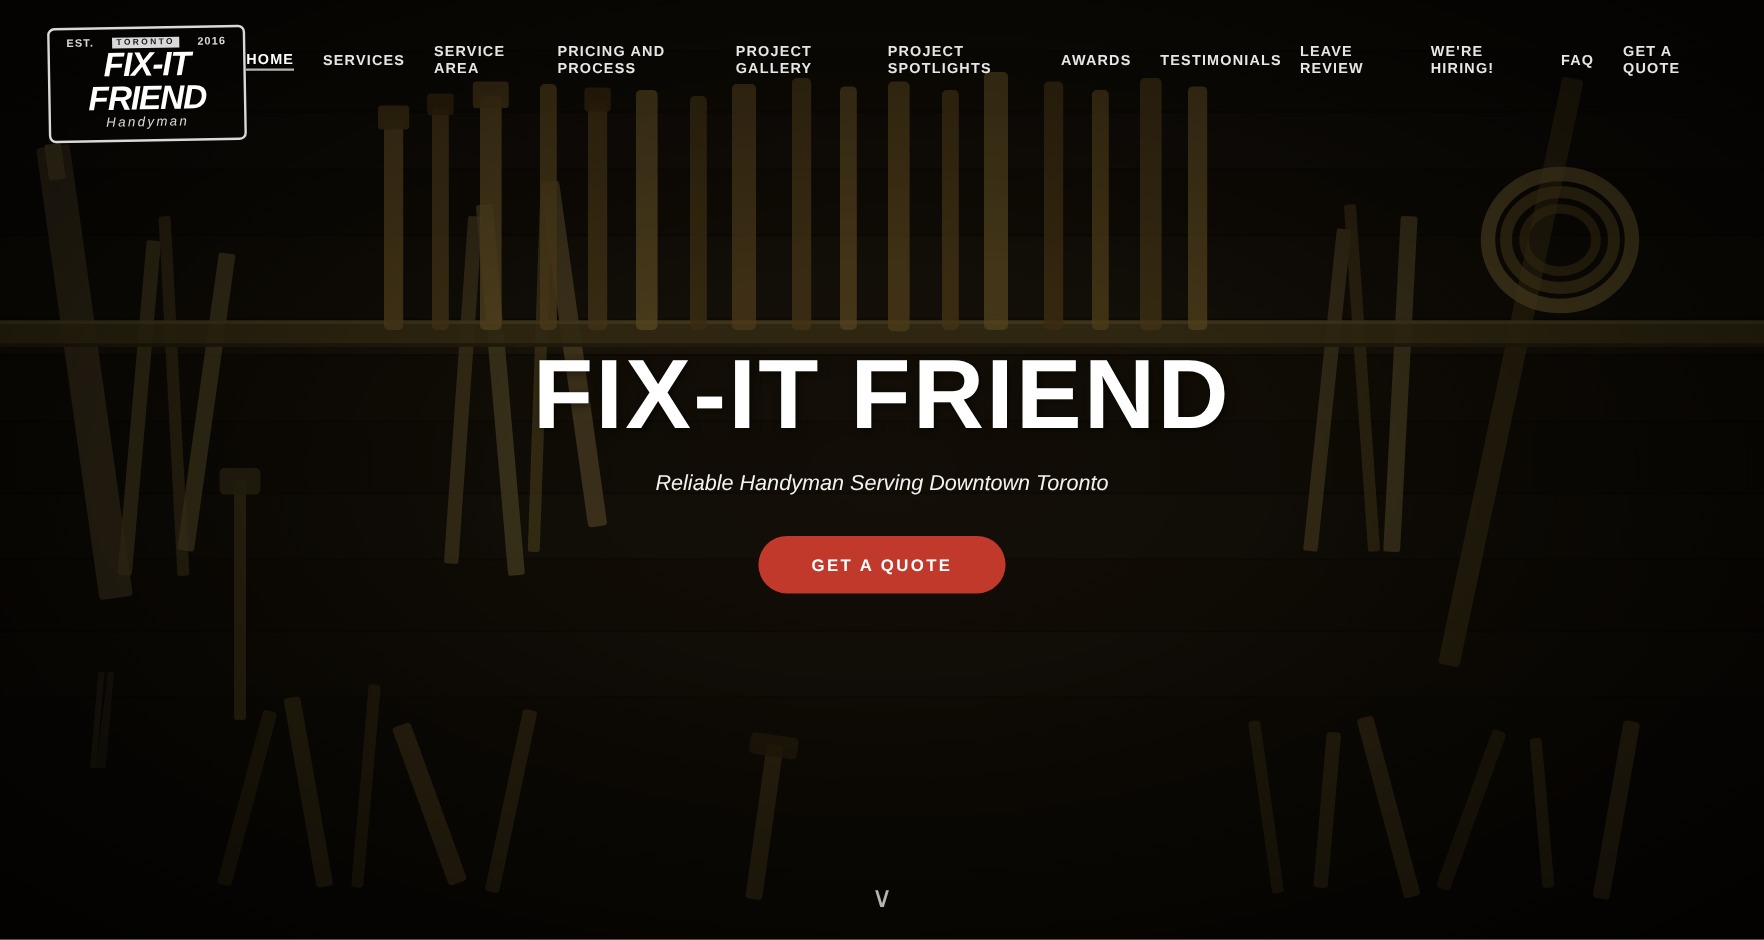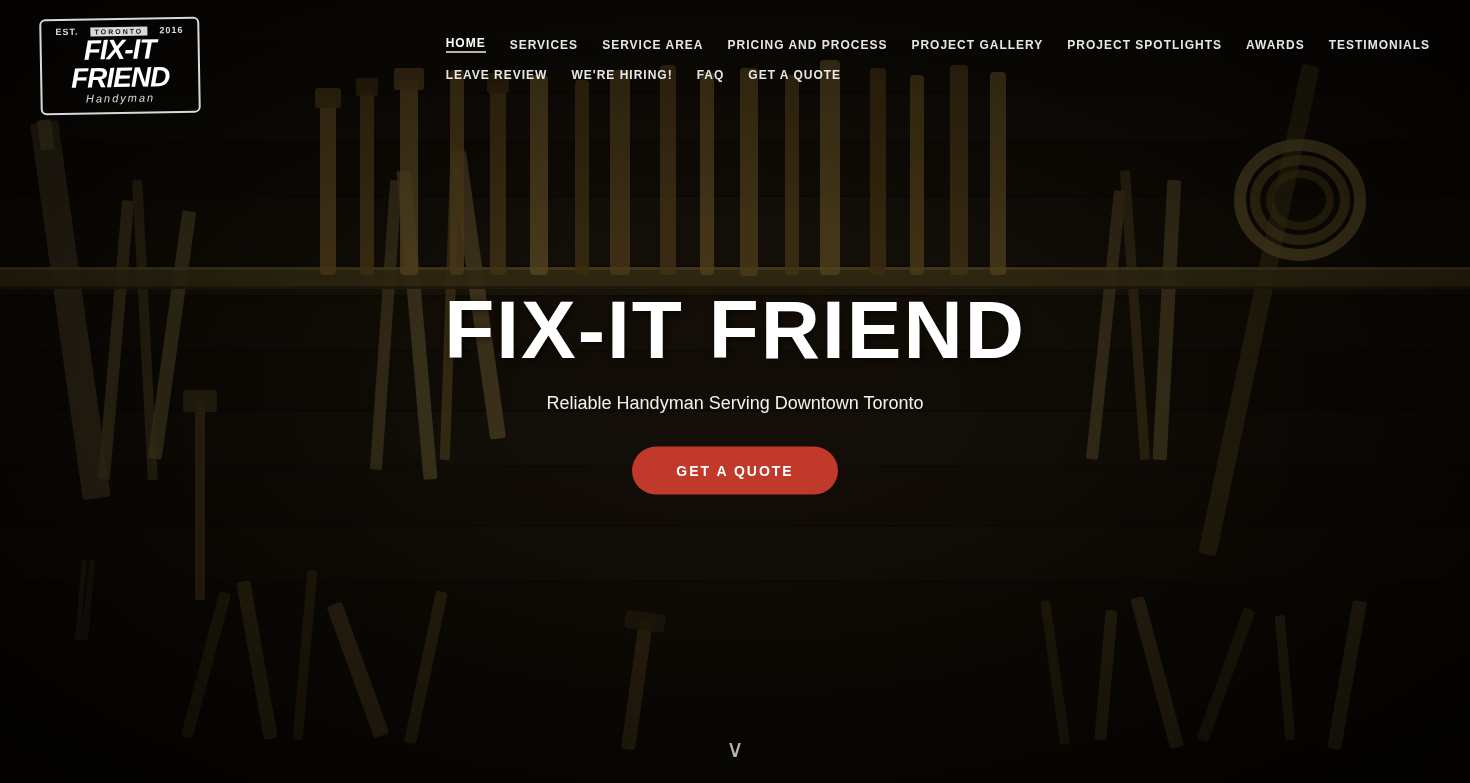--- a/index.html
+++ b/index.html
@@ -58,23 +58,23 @@
       z-index: 10;
       padding: 18px 40px 0 40px;
       display: flex;
       align-items: flex-start;
       justify-content: space-between;
     }
 
     
     .logo-wrap {
       display: flex;
-      align-items: flex-start;
+      align-items: flex-end;
       justify-content: center;
-      width: 160px;
+      width: 188px;
       height: 100px;
     }
 
     .logo-badge {
       border: 2.5px solid rgba(255,255,255,0.85);
       border-radius: 6px;
       padding: 6px 14px 8px 14px;
       text-align: center;
       position: relative;
       transform: rotate(-1deg);
@@ -113,22 +113,22 @@
     .logo-sub {
       font-size: 11px;
       color: rgba(255,255,255,0.85);
       letter-spacing: 2px;
       font-style: italic;
     }
 
     
     .nav {
       display: flex;
-      flex-direction: column;
-      align-items: flex-start;
+      flex-direction: row;
+      align-items: center;
       padding-top: 18px;
       gap: 15px;
     }
 
     .nav-row {
       display: flex;
       gap: 24px;
       align-items: center;
     }
 
@@ -170,20 +170,21 @@
       font-family: 'Arial Black', Arial, sans-serif;
       text-shadow: 2px 2px 8px rgba(0,0,0,0.5);
     }
 
     .hero-subtitle {
       font-size: 18px;
       color: rgba(255,255,255,0.95);
       line-height: 1.6;
       margin-bottom: 30px;
       font-weight: 400;
+      font-style: italic;
     }
 
     .cta-button {
       background: #c0392b;
       color: #fff;
       border: none;
       border-radius: 30px;
       padding: 16px 44px;
       font-size: 14px;
       font-weight: 700;

